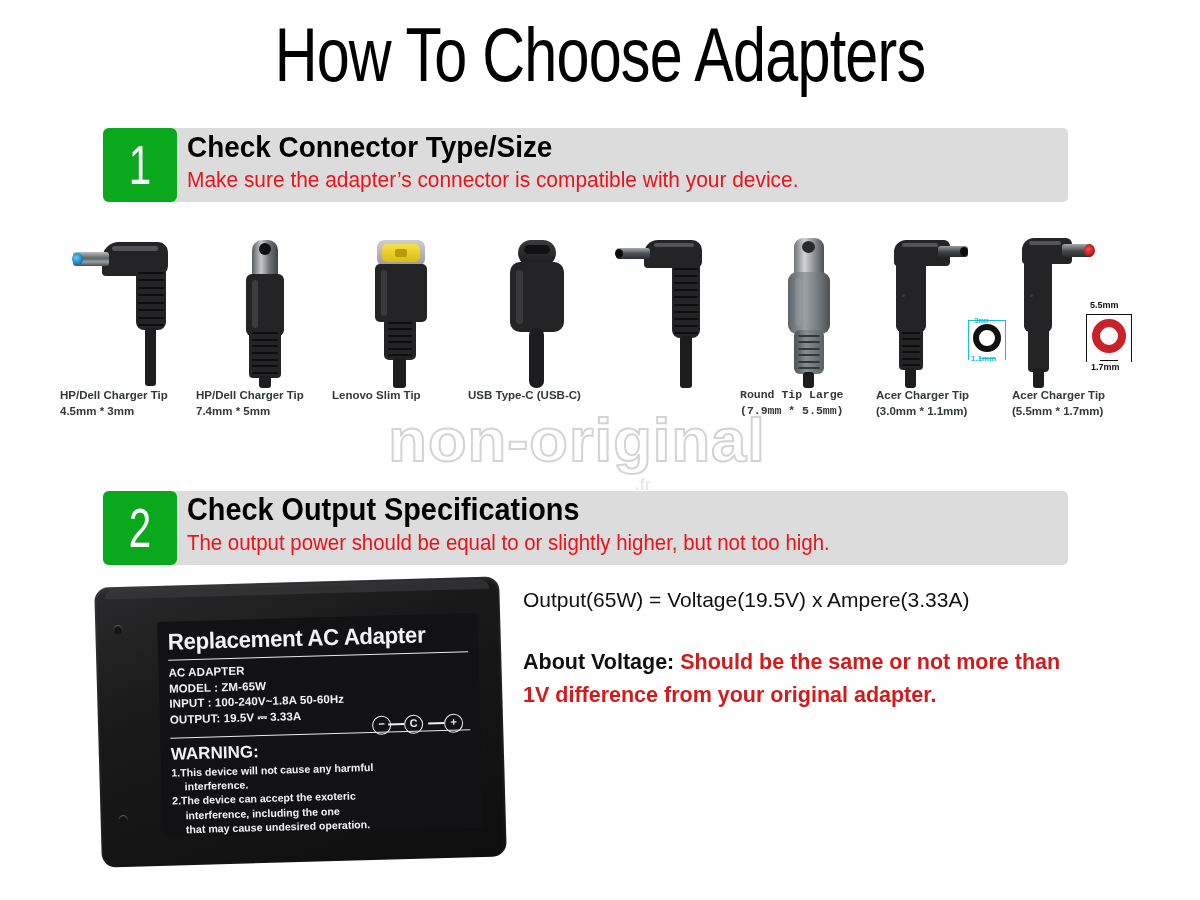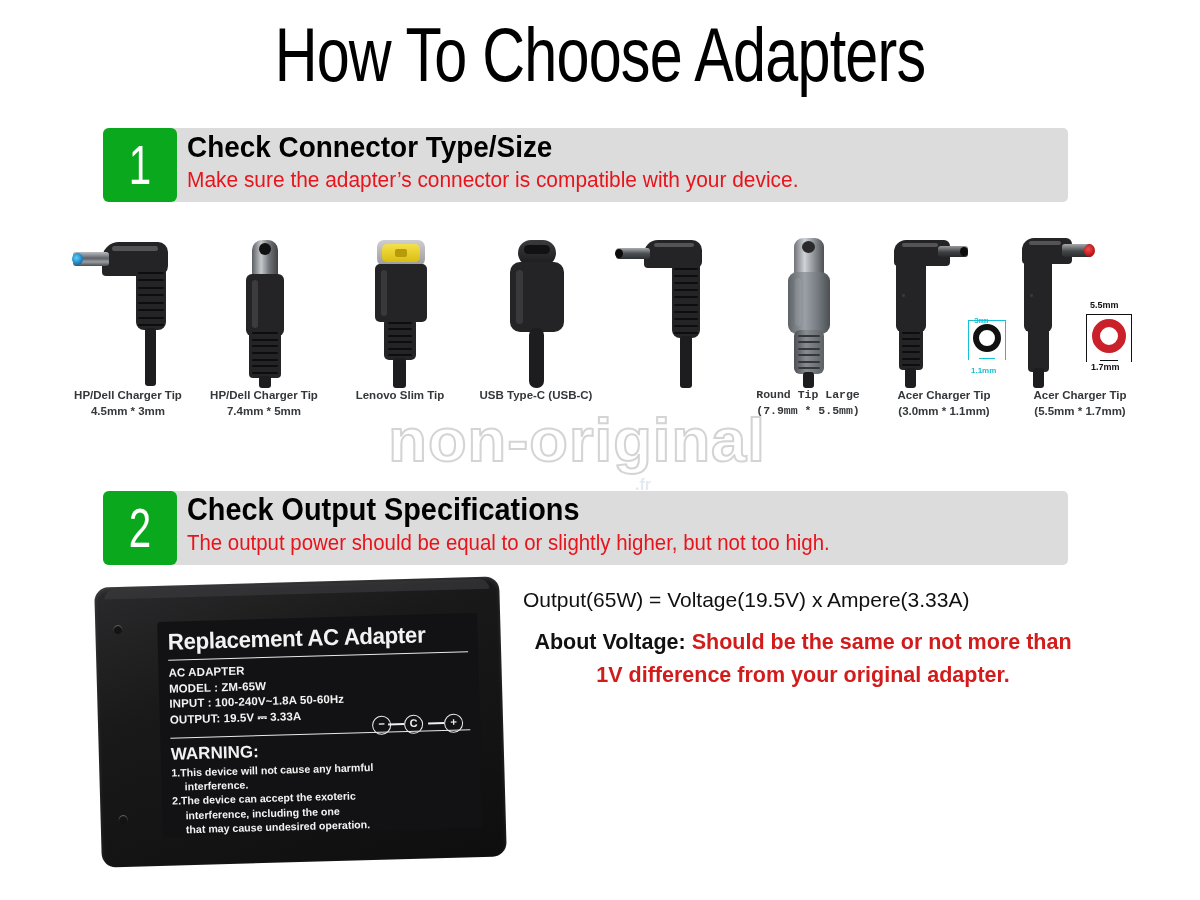--- a/index.html
+++ b/index.html
@@ -48,21 +48,21 @@
     position:absolute;left:84px;top:36px;
     font-size:22px;line-height:32px;color:#e8141c;
     transform:scaleX(.95);transform-origin:left center;white-space:nowrap;
   }
   .banner.b2 h2{font-size:31px;}
   .banner.b2 .sub{font-size:21.5px;}
 
   
   .conn-row{position:absolute;left:60px;top:232px;width:1090px;height:210px;}
   .conn{
-    position:absolute;top:0;width:136px;height:210px;text-align:center;
+    position:absolute;top:0;width:136px;height:210px;text-align:left;
   }
   .conn .art{position:relative;height:155px;width:136px;}
   .conn .cap{
     font-size:11.5px;line-height:16px;color:#35383b;font-weight:bold;
     letter-spacing:0px;
   }
   .conn .cap .l2{display:block;}
 
   
   .cable{position:absolute;background:#1d1d1f;border-radius:3px;}
@@ -130,22 +130,22 @@
   .label .w-title{font-size:17px;font-weight:bold;line-height:22px;margin-top:1px;}
   .label .w-list{font-size:10.6px;line-height:14.2px;font-weight:bold;}
   .label .w-list .ind{padding-left:13px;display:block;}
   .polarity{position:absolute;right:12px;top:100px;width:96px;height:18px;}
   .pol-c{position:absolute;top:0;width:17px;height:17px;border:1.6px solid #efefef;border-radius:50%;
     font-size:11px;line-height:15px;text-align:center;color:#efefef;font-weight:bold;}
   .pol-bar{position:absolute;top:8px;height:1.6px;background:#efefef;}
 
   
   .spec-col{position:absolute;left:523px;top:586px;width:560px;}
-  .spec-eq{font-size:21px;line-height:28px;color:#111;margin-bottom:12px;white-space:nowrap;}
-  .spec-p{font-size:21.5px;line-height:33px;color:#d21b1b;margin-bottom:22px;text-align:center;}
+  .spec-eq{font-size:21px;line-height:28px;color:#111;margin-bottom:32px;white-space:nowrap;}
+  .spec-p{font-size:21.5px;line-height:33px;color:#d21b1b;margin-bottom:22px;}
   .spec-p b{color:#111;font-weight:bold;}
   .spec-p .rd{font-weight:bold;color:#d21b1b;}
 </style>
 </head>
 <body>
 
 <div class="page">
 
   <div class="title">How To Choose Adapters</div>
 
@@ -340,21 +340,21 @@
         </div>
         <div class="cable" style="left:29px;top:136px;width:11px;height:20px;"></div>
 
         <div class="ringwrap" style="left:86px;top:76px;width:50px;height:62px;">
           <div class="dimlbl" style="left:12px;top:8px;color:#17c0d6;font-family:Liberation Mono, monospace;">3mm</div>
           <div class="dimline" style="left:6px;top:12px;width:38px;height:1px;background:#17c0d6;"></div>
           <div class="dimline" style="left:6px;top:12px;width:1px;height:40px;background:#17c0d6;"></div>
           <div class="dimline" style="left:43px;top:12px;width:1px;height:40px;background:#17c0d6;"></div>
           <div class="ring" style="left:11px;top:16px;width:28px;height:28px;border-width:6px;border-color:#111;background:#fff;"></div>
           <div class="dimline" style="left:17px;top:50px;width:16px;height:1px;background:#17c0d6;"></div>
-          <div class="dimlbl" style="left:9px;top:58px;color:#17c0d6;">1.1mm</div>
+          <div class="dimlbl" style="left:9px;top:46px;color:#17c0d6;">1.1mm</div>
         </div>
       </div>
       <div class="cap">
         <span>Acer Charger Tip</span>
         <span class="l2">(3.0mm * 1.1mm)</span>
       </div>
     </div>
 
     <div class="conn" style="left:952px;">
       <div class="art">

